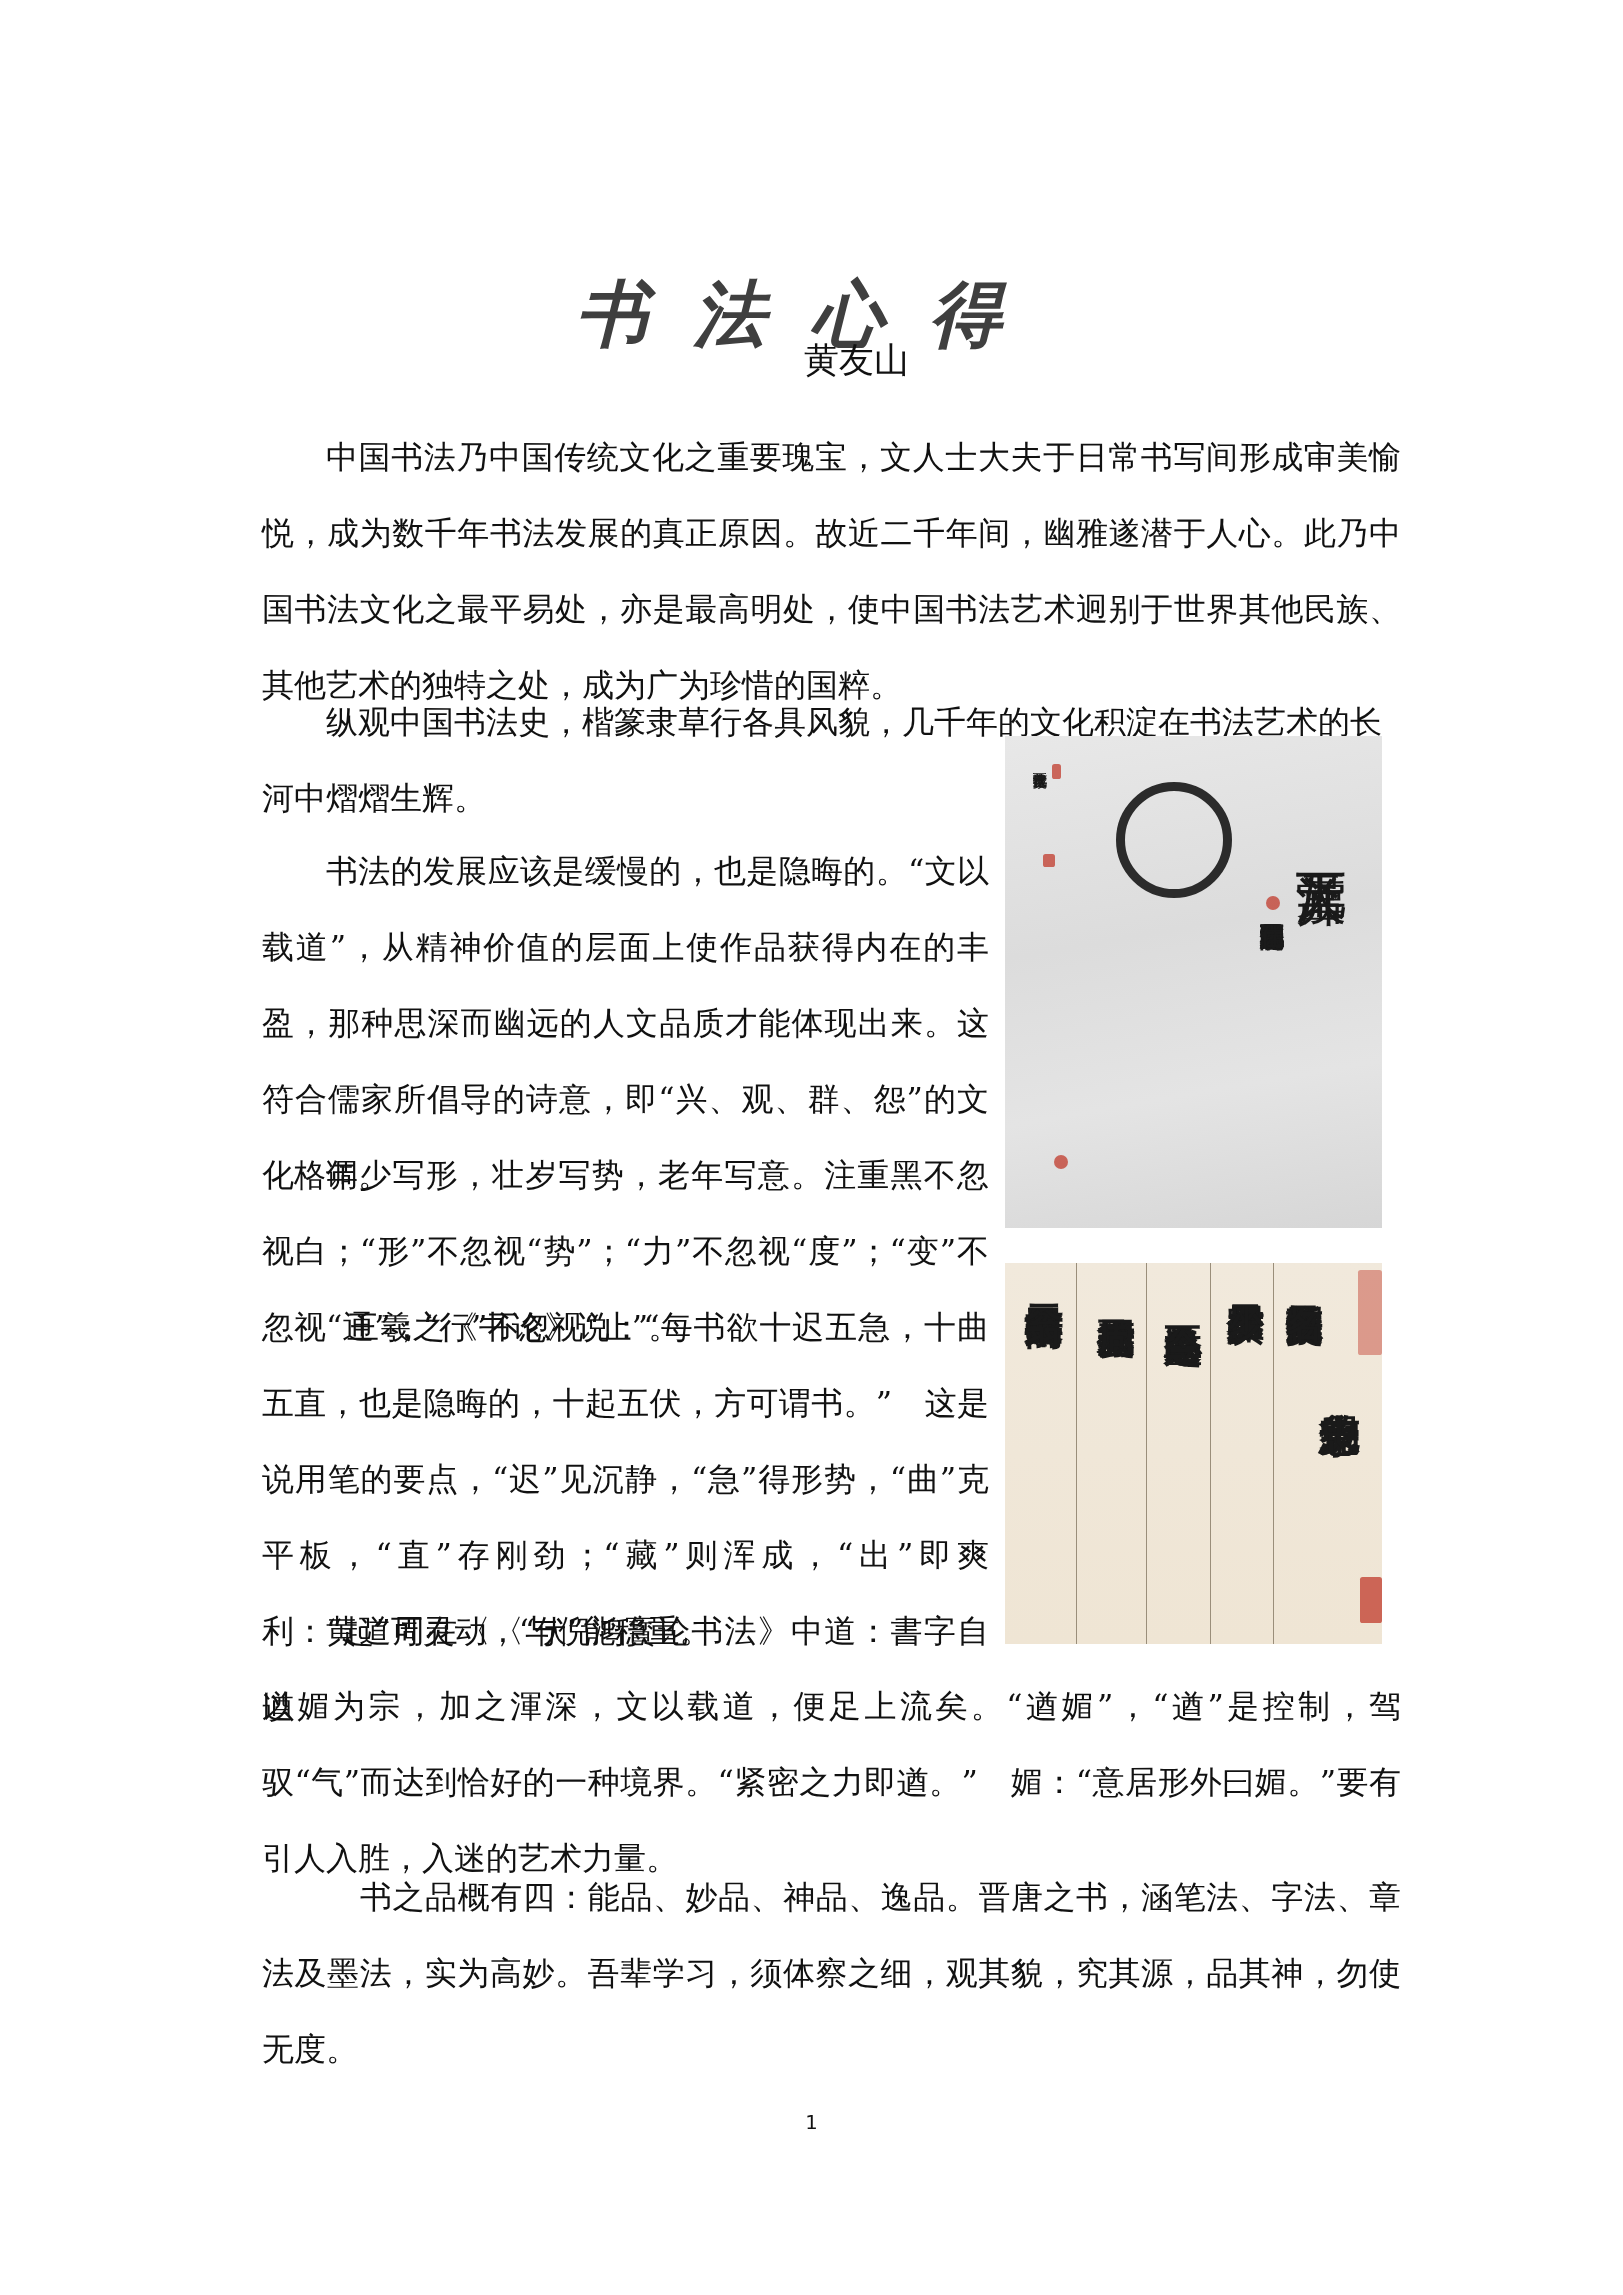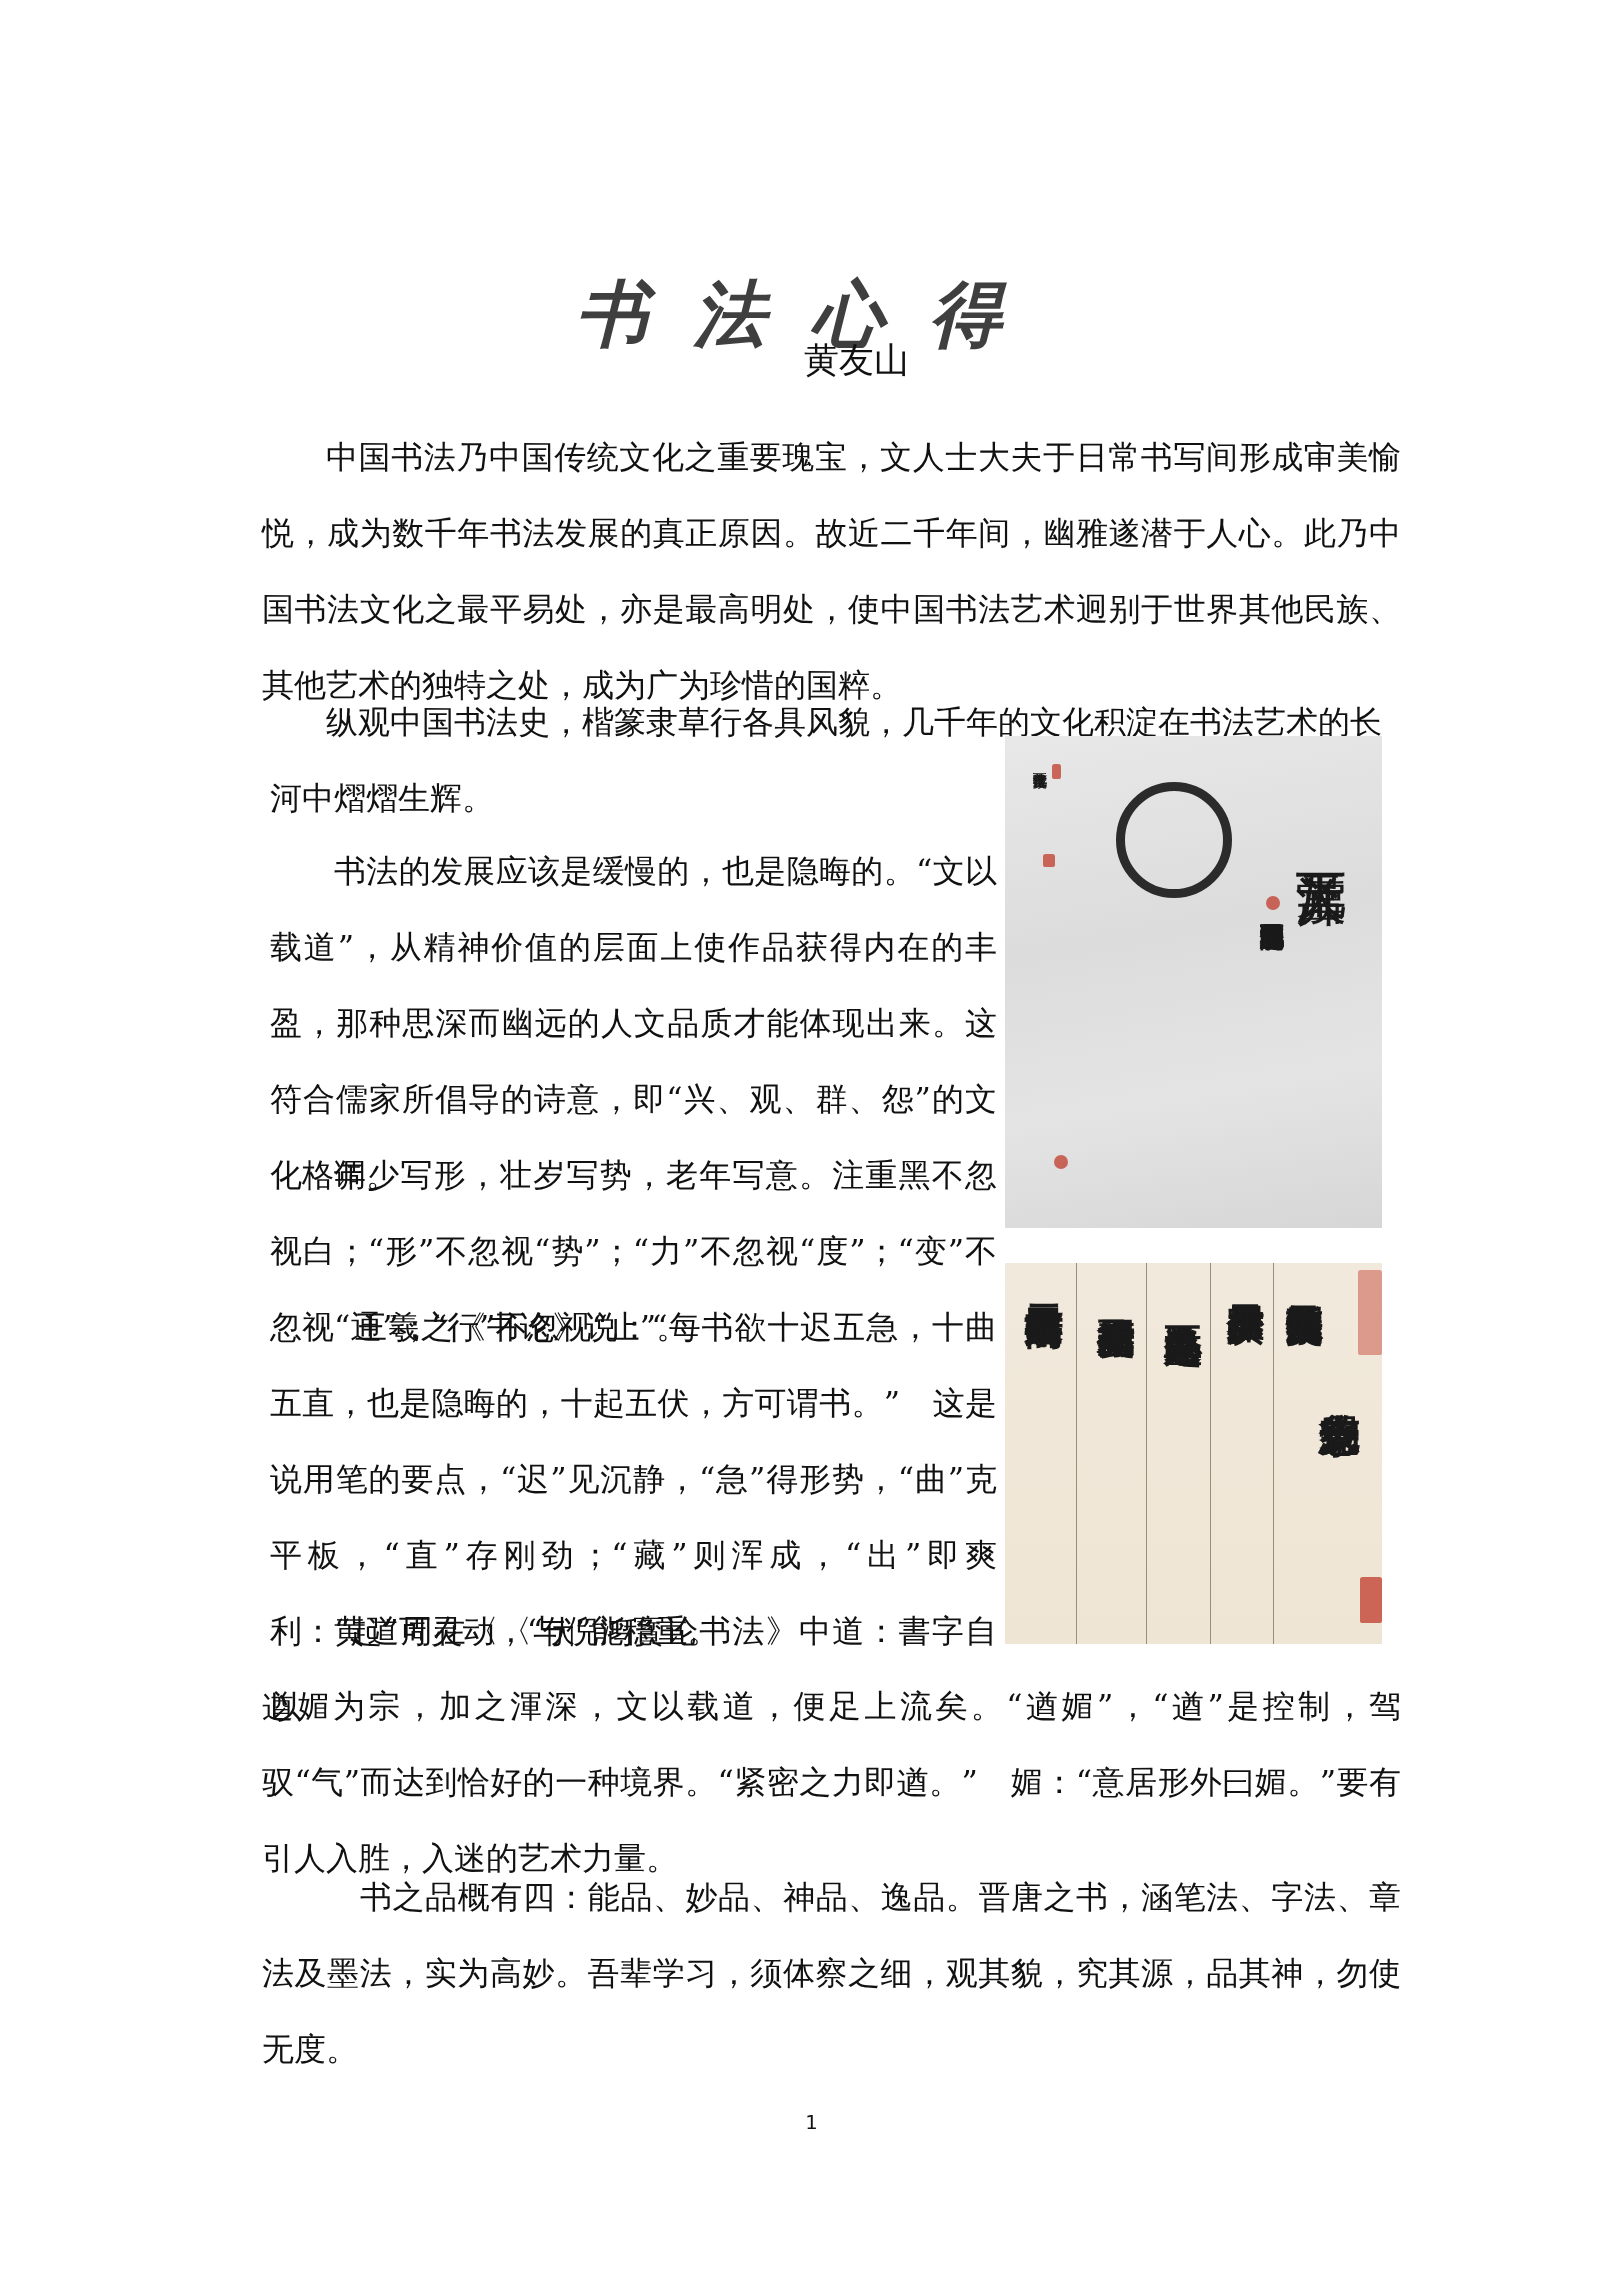--- a/index.html
+++ b/index.html
@@ -6,21 +6,21 @@
     body { width: 1623px; height: 2295px; position: relative; overflow: hidden;
            font-family: "DejaVu Serif", "Liberation Serif", serif; color: #111; }
     .title { position: absolute; top: 219px; left: 0; width: 1623px; text-align: center;
              font-size: 72px; font-weight: bold; color: #3f3f3f; letter-spacing: 46px;
              font-style: italic; font-family: "DejaVu Serif", serif; }
     .author { position: absolute; top: 337px; left: 0; width: 1623px; text-align: center;
               font-size: 35px; color: #111; padding-left: 45px; }
     .para { position: absolute; left: 262px; font-size: 32px; line-height: 76px;
             text-align: justify; text-align-last: left; margin: 0; }
     .full { width: 1139px; }
-    .narrow { width: 727px; margin-left: 8px; }
+    .narrow { width: 727px; }
     .indent { text-indent: 64px; }
     .indent2 { text-indent: 85px; }
     .indent3 { text-indent: 98px; }
     .figure { position: absolute; left: 1005px; width: 377px; overflow: hidden; }
     .fig1 { top: 736px; height: 492px; background: linear-gradient(170deg,#e8e8e8 0%,#dcdcdc 40%,#e4e4e4 70%,#d6d6d6 100%); }
     .fig2 { top: 1263px; height: 381px; background: linear-gradient(180deg,#f1e9dc,#efe5d4); }
     .seal-circle { position: absolute; border: 9.2px solid #2b2b2b; border-radius: 50%; }
     .seal-red { position: absolute; background: #c0392b; opacity: .75; border-radius: 2.6px; }
     .brush-col { position: absolute; writing-mode: vertical-rl; font-family: "DejaVu Serif", serif;
                  color: #1a1a1a; font-weight: bold; }

